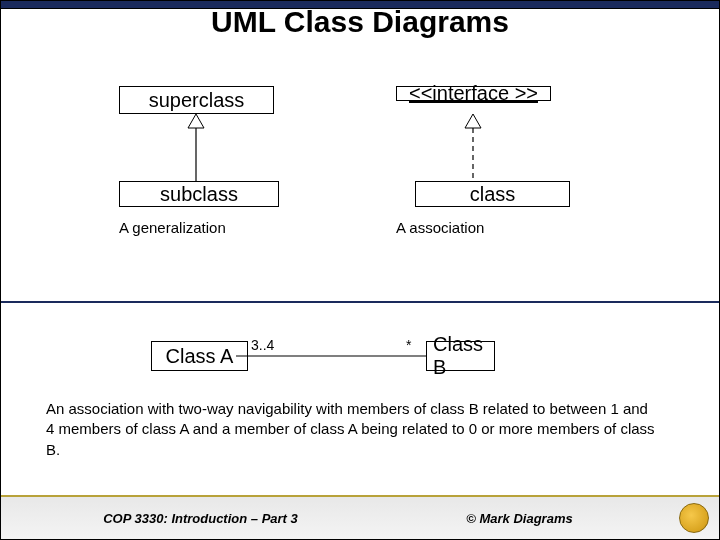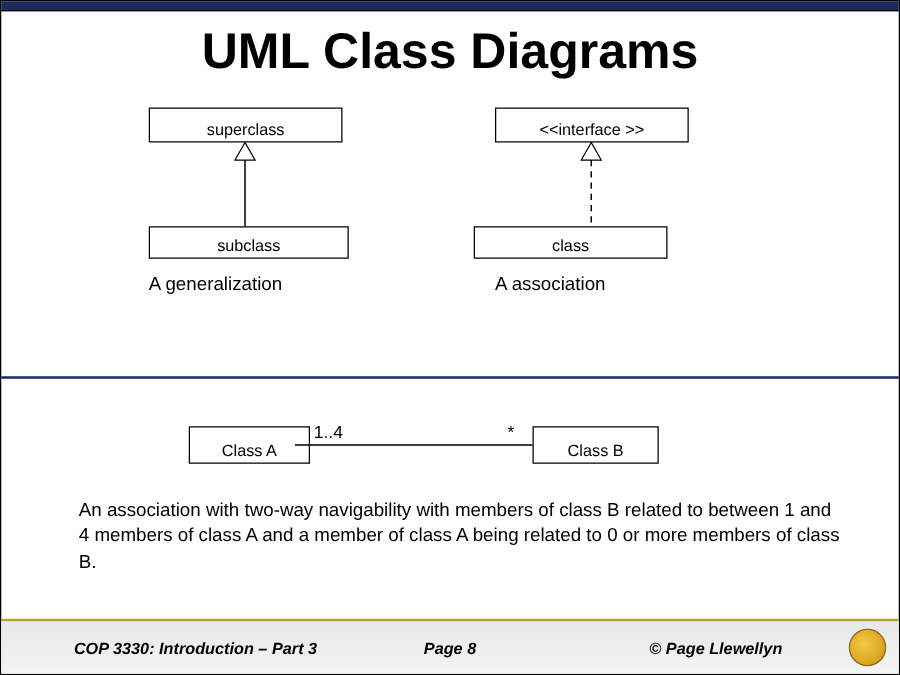--- a/index.html
+++ b/index.html
@@ -5,39 +5,39 @@
   * { box-sizing: border-box; margin: 0; padding: 0; }
   html, body { width: 720px; height: 540px; font-family: Arial, Helvetica, sans-serif; background: #fff; }
   .slide {
     width: 720px; height: 540px;
     border: 1px solid #000;
     position: relative;
     background: #fff;
   }
   .title {
     text-align: center;
-    font-size: 40px;
-    padding-top: 18px;
+    font-size: 30px;
+    padding-top: 4px;
     color: #000;
   }
   .topbar {
     position: absolute; left: 0; top: 0; width: 100%; height: 8px;
     background: #1a2a5c;
     border-bottom: 1px solid #000;
   }
   .midline {
     position: absolute; left: 0; width: 100%; height: 2px;
     background: #1a2a5c; top: 300px;
   }
   .box {
     position: absolute;
     border: 1px solid #000;
     background: #fff;
-    font-size: 13px;
-    display: flex; align-items: flex-end; justify-content: center;
+    font-size: 20px;
+    display: flex; align-items: center; justify-content: center;
     padding: 2px 6px;
   }
   .caption {
     position: absolute;
     font-size: 15px;
     text-align: left;
   }
   .assoc-text {
     position: absolute;
     font-size: 15px;
@@ -46,21 +46,21 @@
   .footer {
     position: absolute;
     left: 0; bottom: 0; width: 100%; height: 44px;
     background: linear-gradient(#e8e8e8, #f4f4f4);
     border-top: 2px solid #b8a23a;
     display: flex; align-items: center;
     font-size: 13px; font-style: italic; font-weight: bold;
     color: #000;
   }
   .footer .fcol { flex: 1; text-align: center; }
-  .footer .fcol.left { text-align: right; padding-left: 40px; }
+  .footer .fcol.left { text-align: center; padding-left: 40px; }
   .footer .logo {
     width: 30px; height: 30px; margin-right: 10px;
     background: radial-gradient(circle at 40% 40%, #f6c84a 0%, #d9a420 70%, #7a5a10 100%);
     border-radius: 50%;
     border: 1px solid #8a6a10;
   }
   svg.conn { position: absolute; overflow: visible; }
   .mult { position: absolute; font-size: 14px; }
 </style>
 </head>
@@ -76,47 +76,46 @@
   </div>
   <div class="box" style="left:118px; top:180px; width:160px; height:26px;">
     <span>subclass</span>
   </div>
   <svg class="conn" style="left:118px; top:113px;" width="155" height="67">
     <polygon points="77,0 69,14 85,14" fill="#fff" stroke="#000" stroke-width="1"></polygon>
     <line x1="77" y1="14" x2="77" y2="67" stroke="#000" stroke-width="1.2"></line>
   </svg>
   <div class="caption" style="left:118px; top:218px; width:155px;">A generalization</div>
 
-  <div class="box" style="left:395px; top:85px; width:155px; height:28px;">
+  <div class="box" style="left:395px; top:85px; width:155px; height:15px;text-decoration:underline;">
     <span>&lt;&lt;interface &gt;&gt;</span>
   </div>
-  <div class="box" style="left:378px; top:180px; width:155px; height:26px;">
+  <div class="box" style="left:414px; top:180px; width:155px; height:26px;">
     <span>class</span>
   </div>
   <svg class="conn" style="left:395px; top:113px;" width="155" height="67">
     <polygon points="77,0 69,14 85,14" fill="#fff" stroke="#000" stroke-width="1"></polygon>
     <line x1="77" y1="14" x2="77" y2="67" stroke="#000" stroke-width="1.2" stroke-dasharray="5,4"></line>
   </svg>
   <div class="caption" style="left:395px; top:218px; width:155px;">A association</div>
 
   <div class="midline"></div>
 
   <div class="box" style="left:150px; top:340px; width:97px; height:30px;">
     <span>Class A</span>
   </div>
-  <div class="box" style="left:425px; top:340px; width:101px; height:30px;">
+  <div class="box" style="left:425px; top:340px; width:69px; height:30px;">
     <span>Class B</span>
   </div>
   <svg class="conn" style="left:235px; top:340px;" width="190" height="30">
     <line x1="0" y1="15" x2="190" y2="15" stroke="#000" stroke-width="1.2"></line>
   </svg>
-  <div class="mult" style="left:250px; top:336px;">1..4</div>
+  <div class="mult" style="left:250px; top:336px;">3..4</div>
   <div class="mult" style="left:405px; top:336px;">*</div>
 
-  <div class="assoc-text" style="left:62px; top:398px; width:610px;">An association with two-way navigability with members of class B related to between 1 and 4 members of class A and a member of class A being related to 0 or more members of class B.</div>
+  <div class="assoc-text" style="left:45px; top:398px; width:610px;">An association with two-way navigability with members of class B related to between 1 and 4 members of class A and a member of class A being related to 0 or more members of class B.</div>
 
   <div class="footer">
     <div class="fcol left">COP 3330: Introduction – Part 3</div>
-    <div class="fcol">Page 8</div>
-    <div class="fcol">© Page Llewellyn</div>
+    <div class="fcol">© Mark Diagrams</div>
     <div class="logo"></div>
   </div>
 </div>
 
 </body></html>

